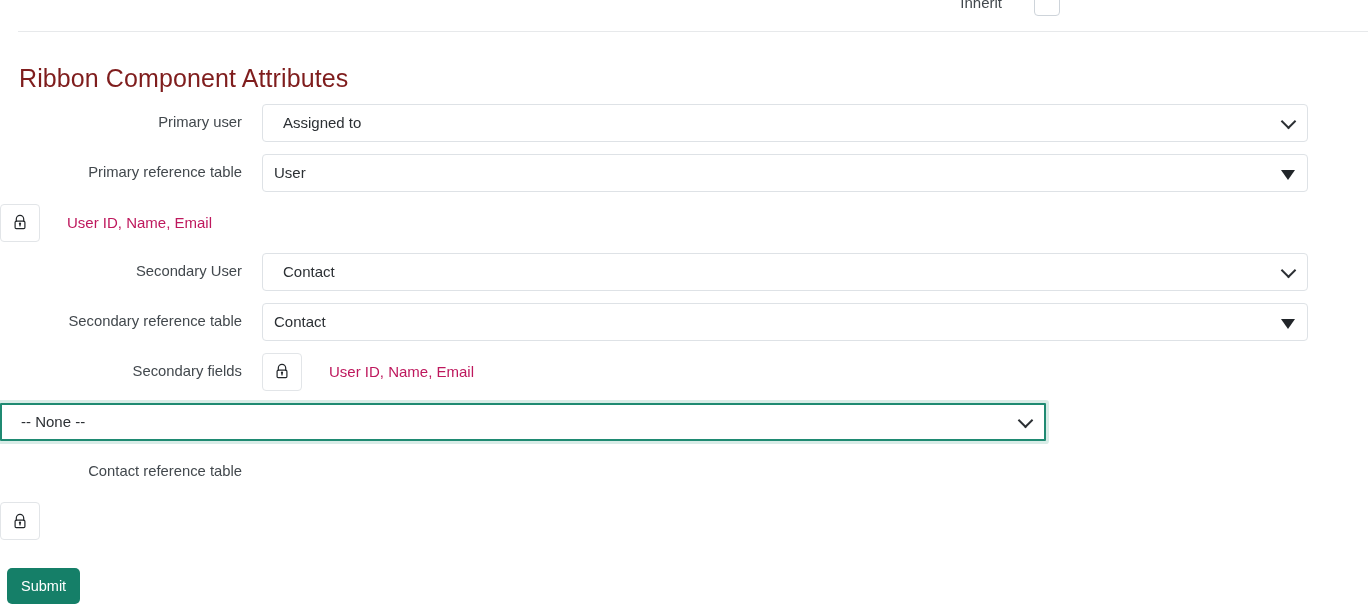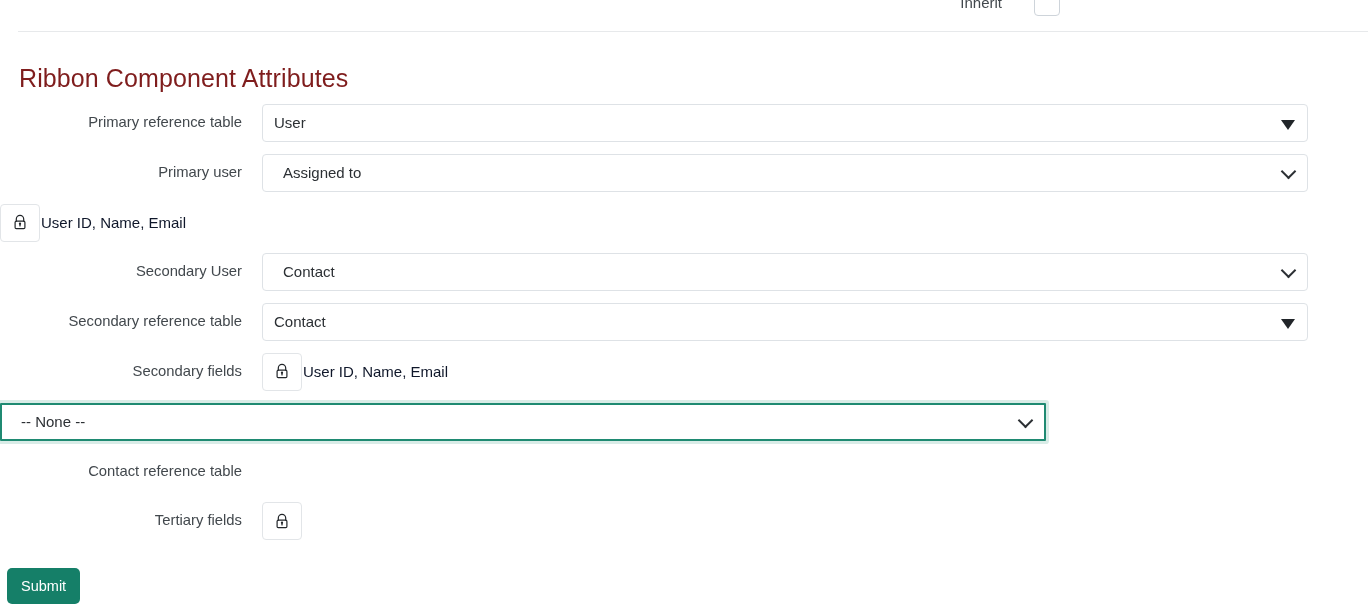--- a/index.html
+++ b/index.html
@@ -136,23 +136,23 @@
   .lockbtn {
     width: 40px; height: 38px;
     border: 1px solid #e2e5e8;
     border-radius: 4px;
     background: #fff;
     display: flex; align-items: center; justify-content: center;
     padding: 0;
   }
   .lockbtn svg { display: block; }
   .lock-text {
-    margin-left: 1px;
+    margin-left: 27px;
     font-size: 15px;
-    color: #0f172a;
+    color: #be185d;
     line-height: 18px;
   }
 
   
   .submit-wrap { position: absolute; left: 7px; top: 568px; }
   .submit-btn {
     background: #157f68;
     color: #ffffff;
     border: none;
     border-radius: 5px;
@@ -173,34 +173,34 @@
     <div class="tc-label">Inherit</div>
     <div class="tc-check"></div>
   </div>
 
   <div class="divider"></div>
 
   <h1 class="page-title">Ribbon Component Attributes</h1>
 
   <div class="form" id="form-rows">
       <div class="row">
+        <div class="row-label">Primary user</div>
+        <div class="row-control">
+          <div class="sel">
+            <span class="sel-value">Assigned to</span>
+            <span class="chev"></span>
+          </div>
+        </div>
+      </div>
+      <div class="row">
         <div class="row-label">Primary reference table</div>
         <div class="row-control">
           <div class="dd">
             <span class="dd-value">User</span>
             <span class="caret"></span>
-          </div>
-        </div>
-      </div>
-      <div class="row">
-        <div class="row-label">Primary user</div>
-        <div class="row-control">
-          <div class="sel">
-            <span class="sel-value">Assigned to</span>
-            <span class="chev"></span>
           </div>
         </div>
       </div>
       <div class="row">
         <div class="row-control">
           <div class="lockgroup">
             <button class="lockbtn">
               <span>
                 <svg width="16" height="17" viewBox="0 0 16 17" fill="none" xmlns="http://www.w3.org/2000/svg">
                   <path d="M4.3 7.2V5.1a3.7 3.7 0 0 1 7.4 0v2.1" stroke="#212529" stroke-width="1.2" fill="none" stroke-linecap="round"></path>
@@ -255,21 +255,20 @@
           <div class="sel focused">
             <span class="sel-value">-- None --</span>
             <span class="chev"></span>
           </div>
         </div>
       </div>
       <div class="row">
         <div class="row-label">Contact reference table</div>
       </div>
       <div class="row">
-        <div class="row-label">Tertiary fields</div>
         <div class="row-control">
           <div class="lockgroup">
             <button class="lockbtn">
               <span>
                 <svg width="16" height="17" viewBox="0 0 16 17" fill="none" xmlns="http://www.w3.org/2000/svg">
                   <path d="M4.3 7.2V5.1a3.7 3.7 0 0 1 7.4 0v2.1" stroke="#212529" stroke-width="1.2" fill="none" stroke-linecap="round"></path>
                   <rect x="3.1" y="7.2" width="9.8" height="7.4" rx="1.2" stroke="#212529" stroke-width="1.2" fill="none"></rect>
                   <rect x="7.35" y="9.4" width="1.3" height="3.2" rx="0.6" fill="#212529"></rect>
                   <circle cx="8" cy="9.7" r="1.15" fill="#212529"></circle>
                 </svg>

